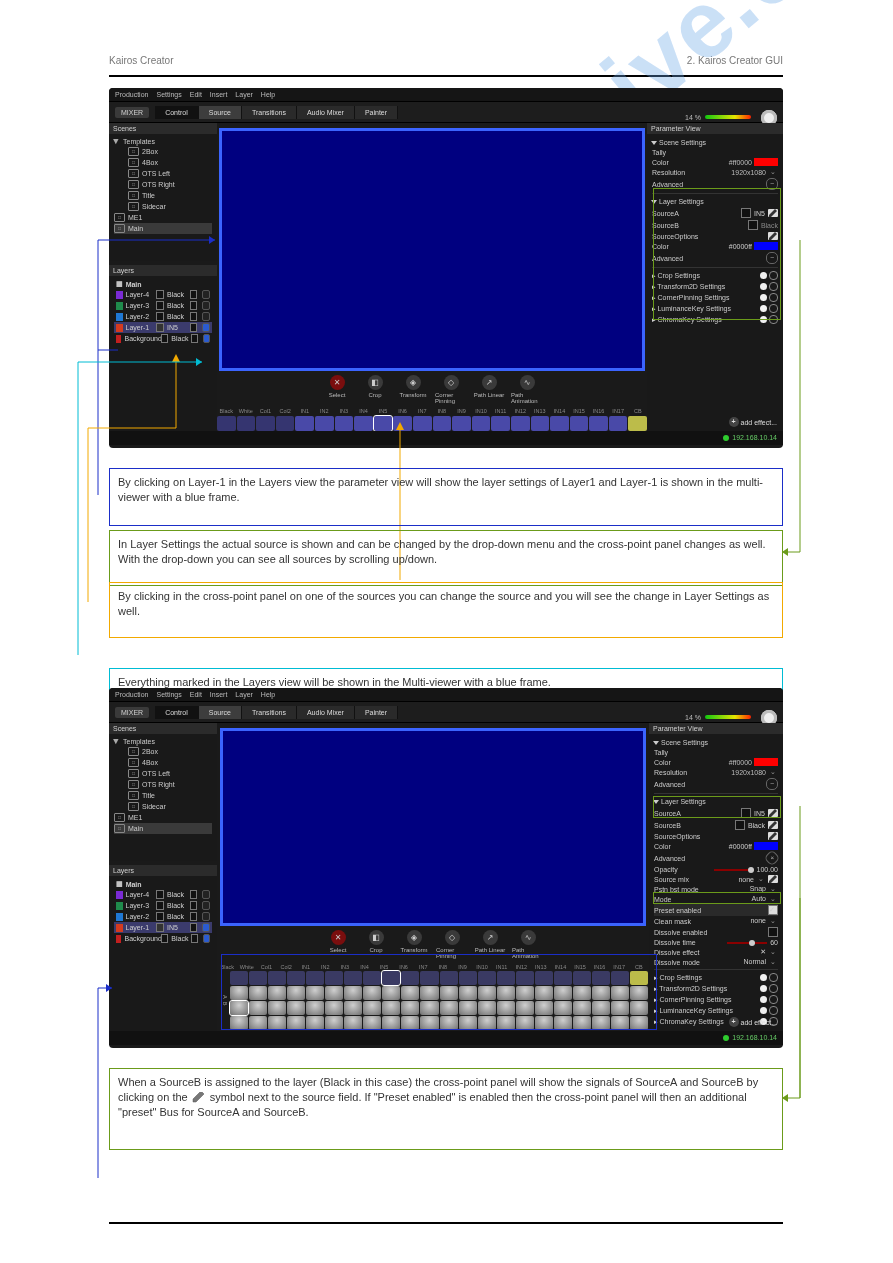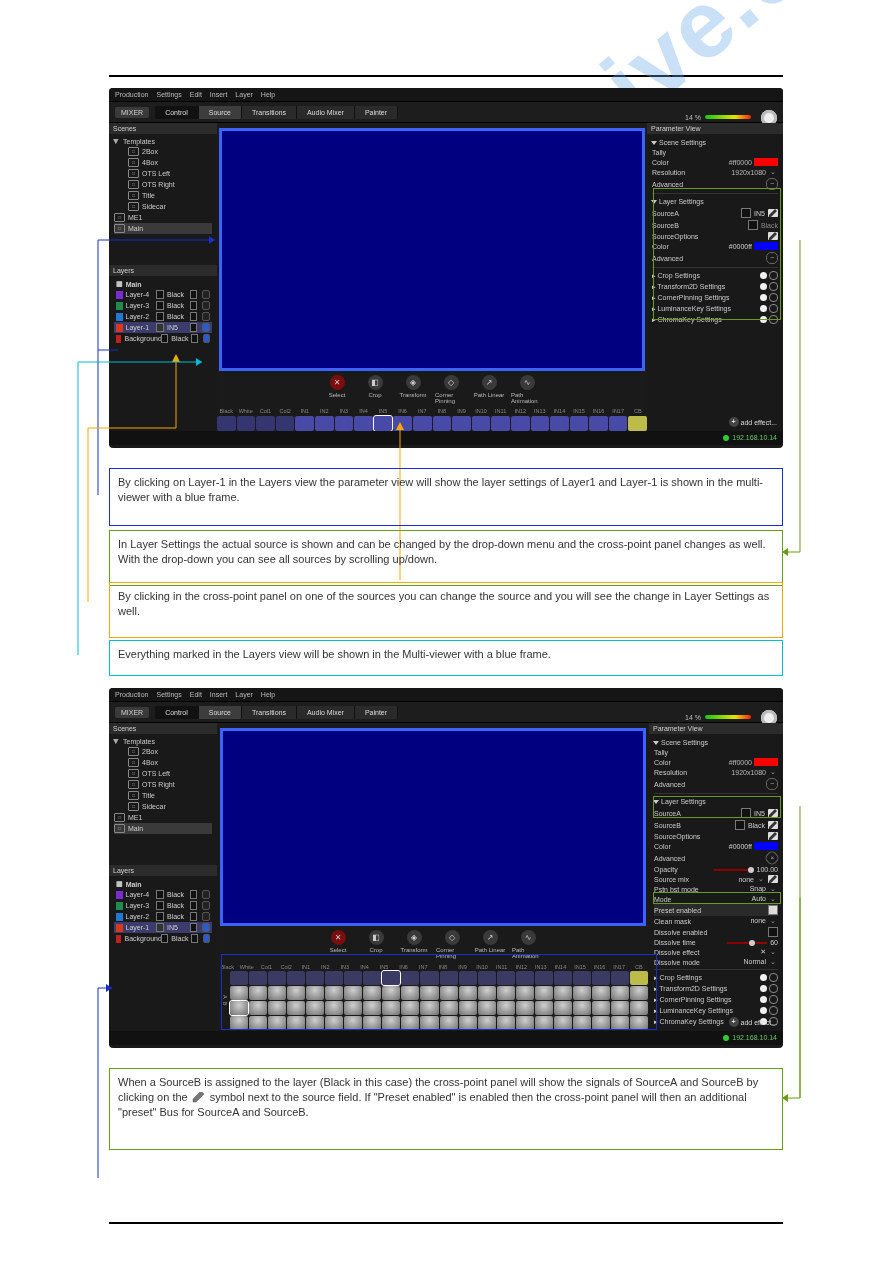--- a/index.html
+++ b/index.html
@@ -128,20 +128,24 @@
   .preset-wrap{display:flex;gap:2px}
 
   
   .pen-ico{display:inline-block;width:16px;height:12px;vertical-align:middle}
   .pen-ico svg{width:16px;height:12px}
 </style>
 </head>
 <body>
 <div class="page">
 
+  <div class="header">
+    <span>Kairos Creator</span>
+    <span>2. Kairos Creator GUI</span>
+  </div>
   <div class="rule" style="top:75px"></div>
 
   <div class="watermark">manualshive.com</div>
 
   <div class="app" id="app1" style="top:88px;height:360px">
     <div class="menubar">
       <span>Production</span>
       <span>Settings</span>
       <span>Edit</span>
       <span>Insert</span>
@@ -475,21 +479,21 @@
     <polygon points="400,422 396,430 404,430" fill="#f2a900"></polygon>
     <polygon points="176,354 172,362 180,362" fill="#f2a900"></polygon>
 
     <path d="M78 655 L78 362 L202 362" stroke="#00bcd4" stroke-width="1" fill="none"></path>
     <polygon points="202,362 196,358 196,366" fill="#00bcd4"></polygon>
   </svg>
 
   <div class="annot blue" style="left:109px;top:468px;width:656px;height:44px"><span>By clicking on Layer-1 in the Layers view the parameter view will show the layer settings of Layer1 and Layer-1 is shown in the multi-viewer with a blue frame.</span></div>
   <div class="annot green" style="left:109px;top:530px;width:656px;height:42px"><span>In Layer Settings the actual source is shown and can be changed by the drop-down menu and the cross-point panel changes as well. With the drop-down you can see all sources by scrolling up/down.</span></div>
   <div class="annot amber" style="left:109px;top:582px;width:656px;height:42px"><span>By clicking in the cross-point panel on one of the sources you can change the source and you will see the change in Layer Settings as well.</span></div>
-  <div class="annot cyan" style="left:109px;top:640px;width:656px;height:22px"><span>Everything marked in the Layers view will be shown in the Multi-viewer with a blue frame.</span></div>
+  <div class="annot cyan" style="left:109px;top:668px;width:656px;height:22px"><span>Everything marked in the Layers view will be shown in the Multi-viewer with a blue frame.</span></div>
 
   <div class="app" id="app2" style="top:688px;height:360px">
     <div class="menubar">
       <span>Production</span>
       <span>Settings</span>
       <span>Edit</span>
       <span>Insert</span>
       <span>Layer</span>
       <span>Help</span>
     </div>

